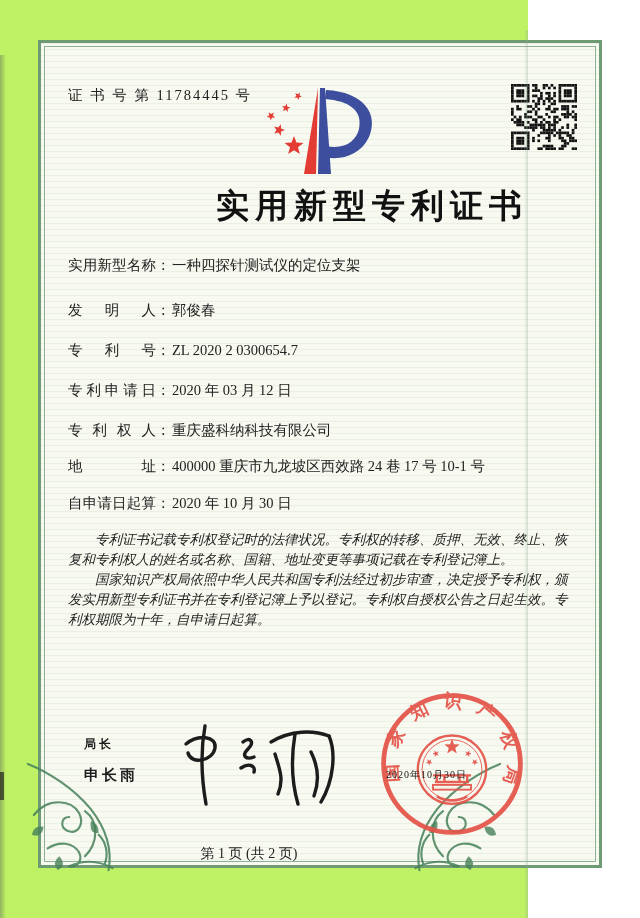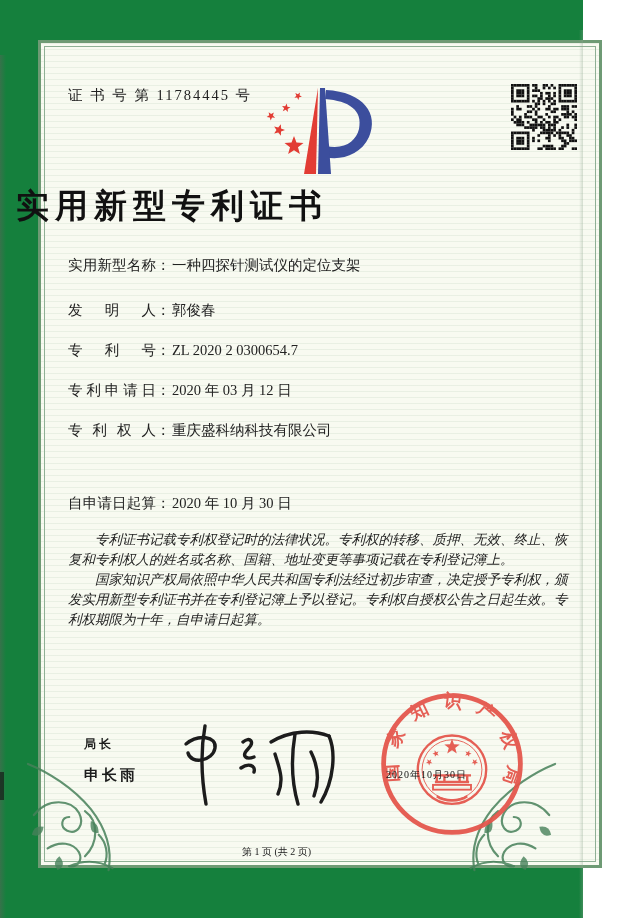--- a/index.html
+++ b/index.html
@@ -1,20 +1,20 @@
 <!DOCTYPE html>
 <html><head>
 <meta charset="utf-8">
 <style>
   html,body{margin:0;padding:0;}
   body{
     width:640px;height:918px;background:#ffffff;overflow:hidden;
     font-family:"Liberation Serif","DejaVu Serif",serif;color:#1d1d1d;
   }
-  .page{position:relative;width:583px;height:918px;background:#15803d;}
+  .page{position:relative;width:528px;height:918px;background:#bef264;}
   
   .edge-left{position:absolute;left:0;top:55px;bottom:0;width:6px;
     background:linear-gradient(90deg,rgba(95,98,92,.45),rgba(95,98,92,0));}
   .edge-left-notch{position:absolute;left:0;top:772px;width:4px;height:28px;background:rgba(20,20,20,.65);}
   .edge-right{position:absolute;right:0;top:30px;bottom:0;width:4px;
     background:linear-gradient(270deg,rgba(140,165,142,.35),rgba(140,165,142,0));}
   
   .frame{
     position:absolute;left:38px;top:40px;width:558px;height:822px;
     border:3px solid #6e9a74;
@@ -24,21 +24,21 @@
   }
   .frame-inner{position:absolute;left:3px;top:3px;right:3px;bottom:3px;border:1px solid #8fb095;}
   .flourish{position:absolute;width:118px;height:118px;}
   .flourish.br{right:24px;bottom:42px;}
   .flourish.bl{left:24px;bottom:42px;transform:scaleX(-1);}
   
   .cert-no{position:absolute;left:68px;top:86px;font-size:14.5px;letter-spacing:2px;color:#222;}
   .logo{position:absolute;left:252px;top:84px;width:132px;height:96px;}
   .qr{position:absolute;left:511px;top:84px;width:66px;height:66px;}
   .title{
-    position:absolute;left:16px;right:0;top:184px;text-align:left;
+    position:absolute;left:16px;right:0;top:184px;text-align:right;
     font-size:33px;font-weight:600;letter-spacing:6px;color:#111;
   }
   
   .row{position:absolute;left:68px;right:40px;font-size:14.5px;color:#222;white-space:nowrap;}
   .lbl{display:inline-block;width:88px;text-align:justify;text-align-last:justify;vertical-align:top;}
   .colon{display:inline-block;width:14px;}
   .val{margin-left:2px;}
   .grant-no{position:absolute;left:262px;top:0;}
   
   .paras{position:absolute;left:68px;top:530px;width:506px;font-size:13.5px;line-height:20px;
@@ -47,21 +47,21 @@
   
   .sign-title{position:absolute;left:84px;top:736px;font-size:12px;font-weight:600;letter-spacing:3px;
     font-family:Liberation Sans, sans-serif;}
   .sign-name{position:absolute;left:84px;top:766px;font-size:15px;font-weight:600;letter-spacing:3px;
     font-family:"Liberation Sans","DejaVu Sans",sans-serif;}
   .signature{position:absolute;left:172px;top:718px;width:168px;height:92px;}
   
   .seal{position:absolute;left:376px;top:688px;width:152px;height:152px;opacity:.93;}
   .seal-date{position:absolute;left:386px;top:768px;font-size:10px;letter-spacing:1px;color:#141414;}
   
-  .footer-page{position:absolute;left:0;right:44px;top:845px;text-align:center;font-size:10px;color:#222;padding-left:14px;}
+  .footer-page{position:absolute;left:0;right:44px;top:845px;text-align:center;font-size:14px;color:#222;padding-left:14px;}
   .back-note{position:absolute;left:0;right:46px;top:882px;text-align:center;font-size:13px;
     font-weight:600;font-style:italic;color:#222;}
 </style>
 </head>
 <body>
 
 <div class="page">
 
   <div class="frame">
     <div class="frame-inner"></div>
@@ -422,20 +422,23 @@
   </div>
   <div class="row" style="top:341px">
     <span class="lbl">专利号</span><span class="colon">：</span><span class="val">ZL 2020 2 0300654.7</span>
   </div>
   <div class="row" style="top:381px">
     <span class="lbl">专利申请日</span><span class="colon">：</span><span class="val">2020 年 03 月 12 日</span>
   </div>
   <div class="row" style="top:421px">
     <span class="lbl">专利权人</span><span class="colon">：</span><span class="val">重庆盛科纳科技有限公司</span>
   </div>
+  <div class="row" style="top:457px">
+    <span class="lbl">地址</span><span class="colon">：</span><span class="val">400000 重庆市九龙坡区西效路 24 巷 17 号 10-1 号</span>
+  </div>
   <div class="row" style="top:494px">
     <span class="lbl">自申请日起算</span><span class="colon">：</span><span class="val">2020 年 10 月 30 日</span>
   </div>
 
   <div class="paras">
     <p>专利证书记载专利权登记时的法律状况。专利权的转移、质押、无效、终止、恢复和专利权人的姓名或名称、国籍、地址变更等事项记载在专利登记簿上。</p>
     <p>国家知识产权局依照中华人民共和国专利法经过初步审查，决定授予专利权，颁发实用新型专利证书并在专利登记簿上予以登记。专利权自授权公告之日起生效。专利权期限为十年，自申请日起算。</p>
   </div>
 
   <div class="sign-title">局长</div>

